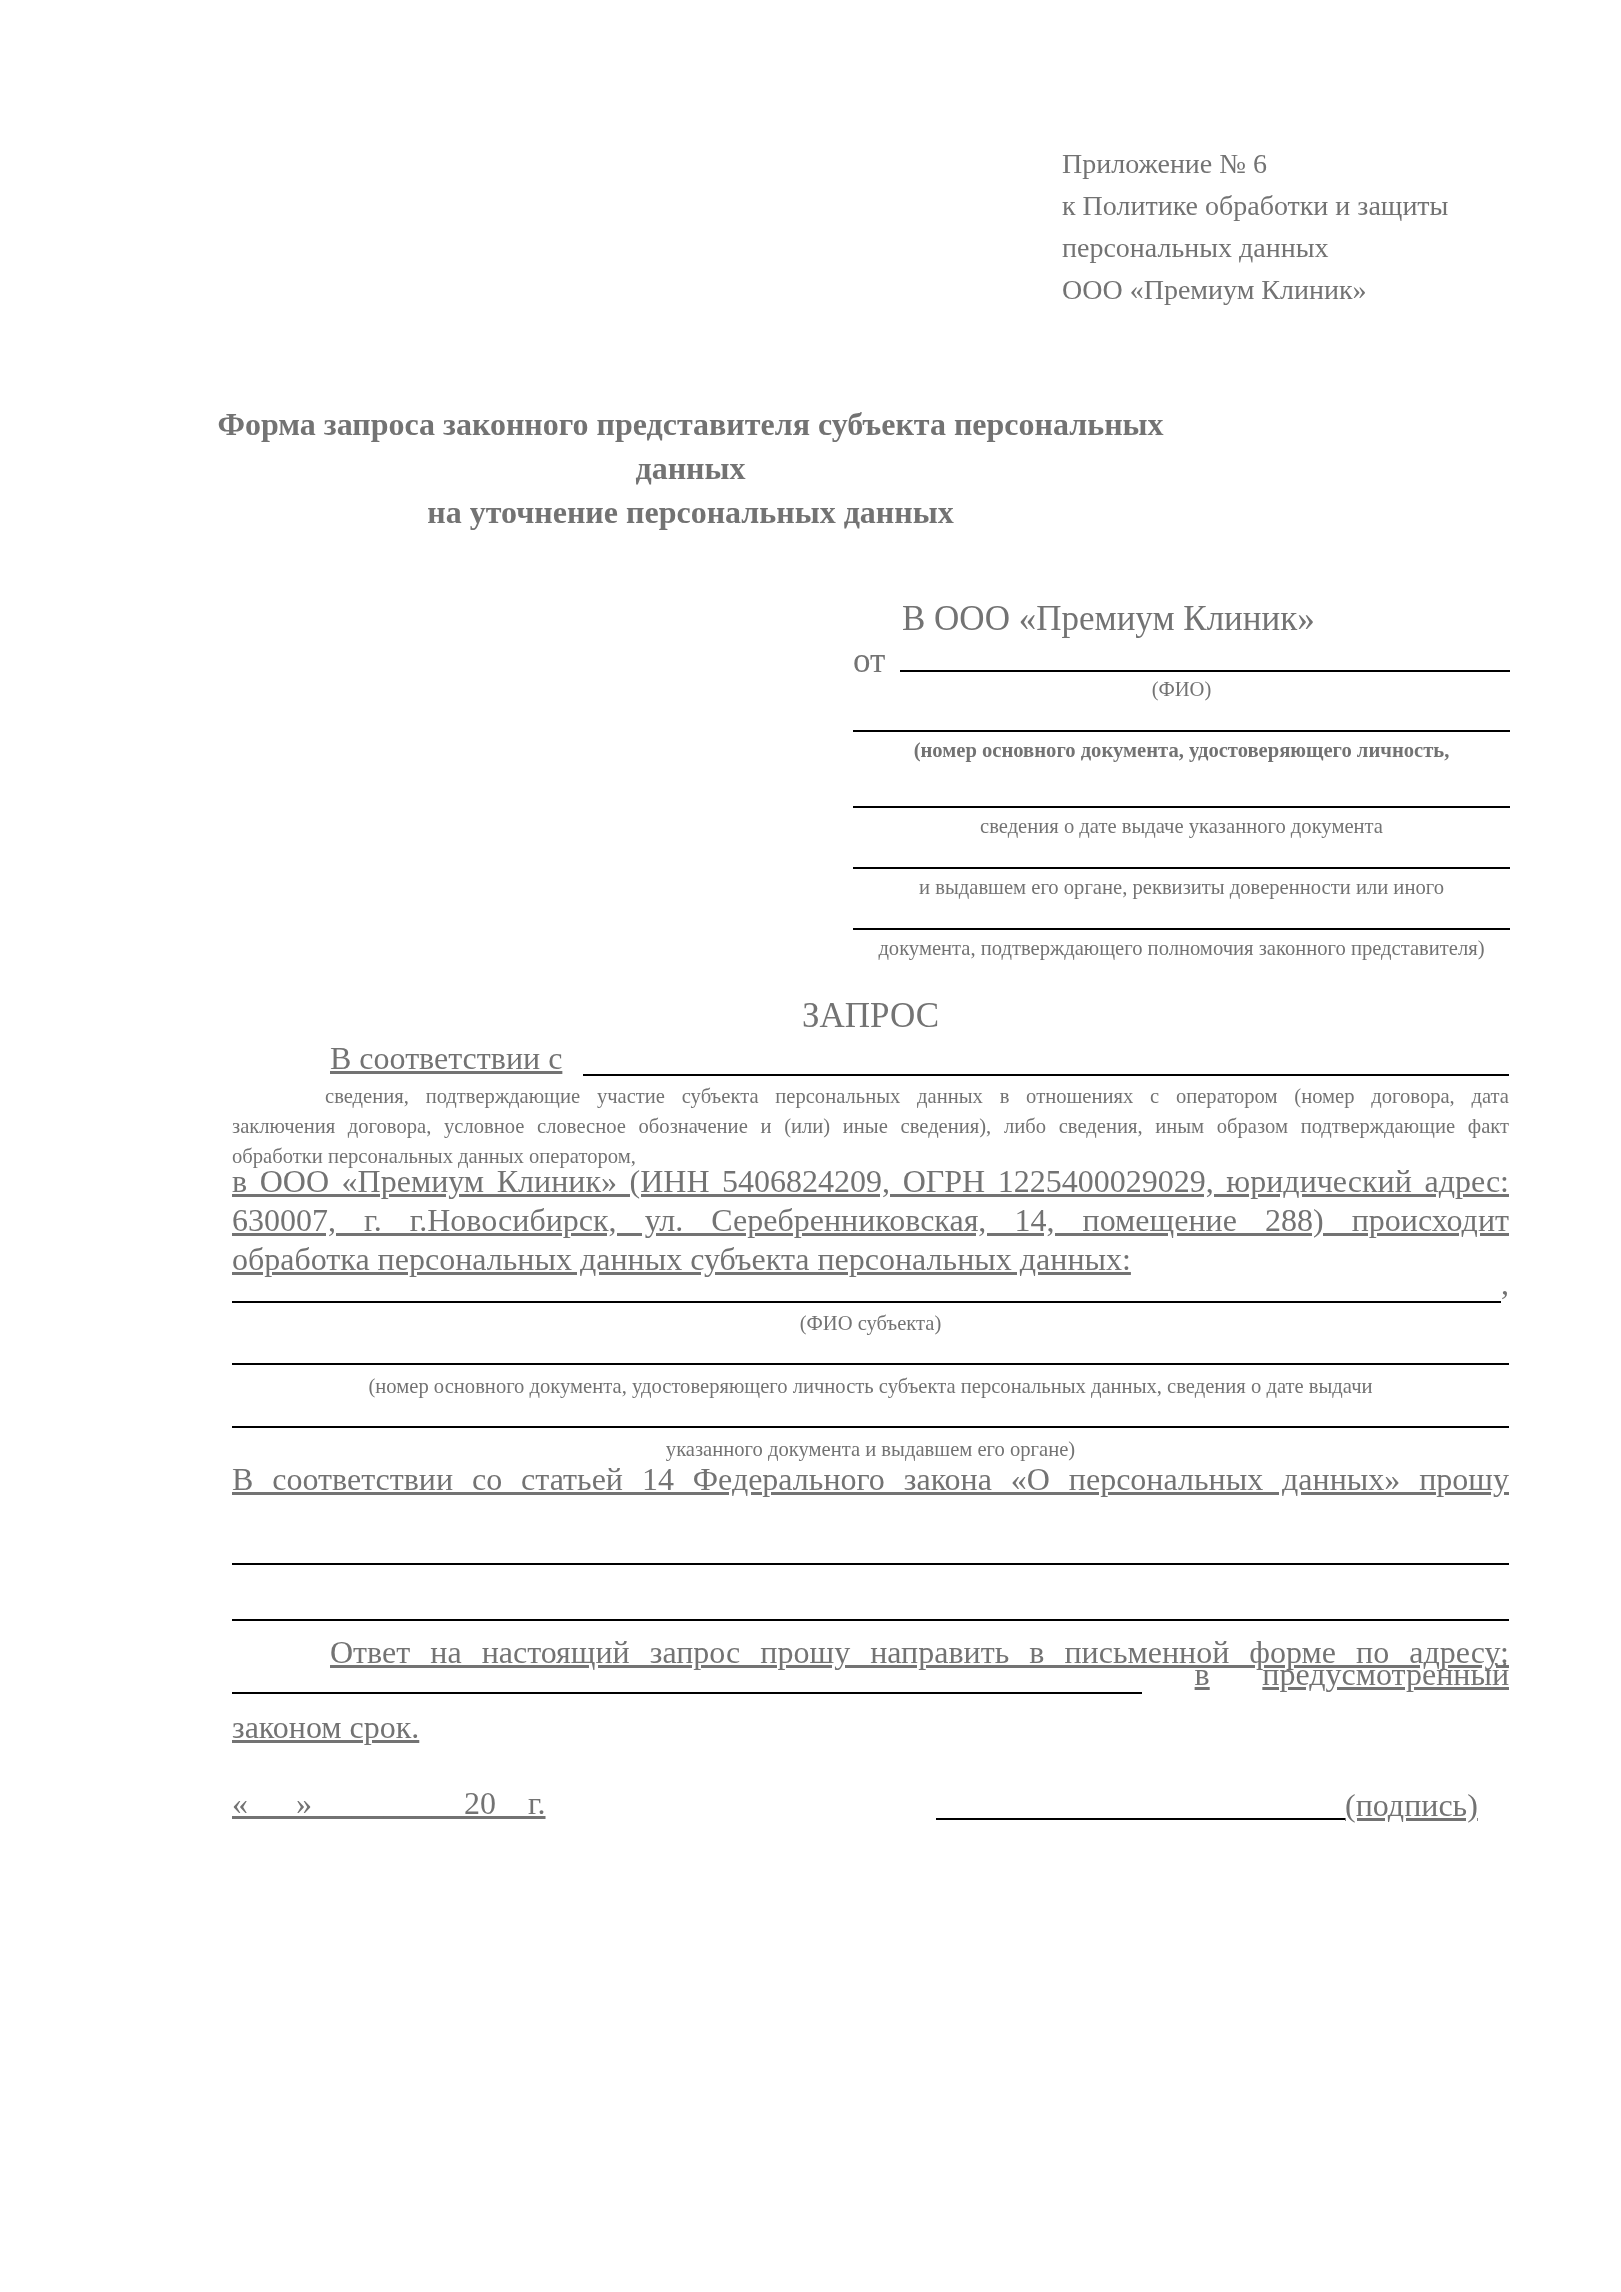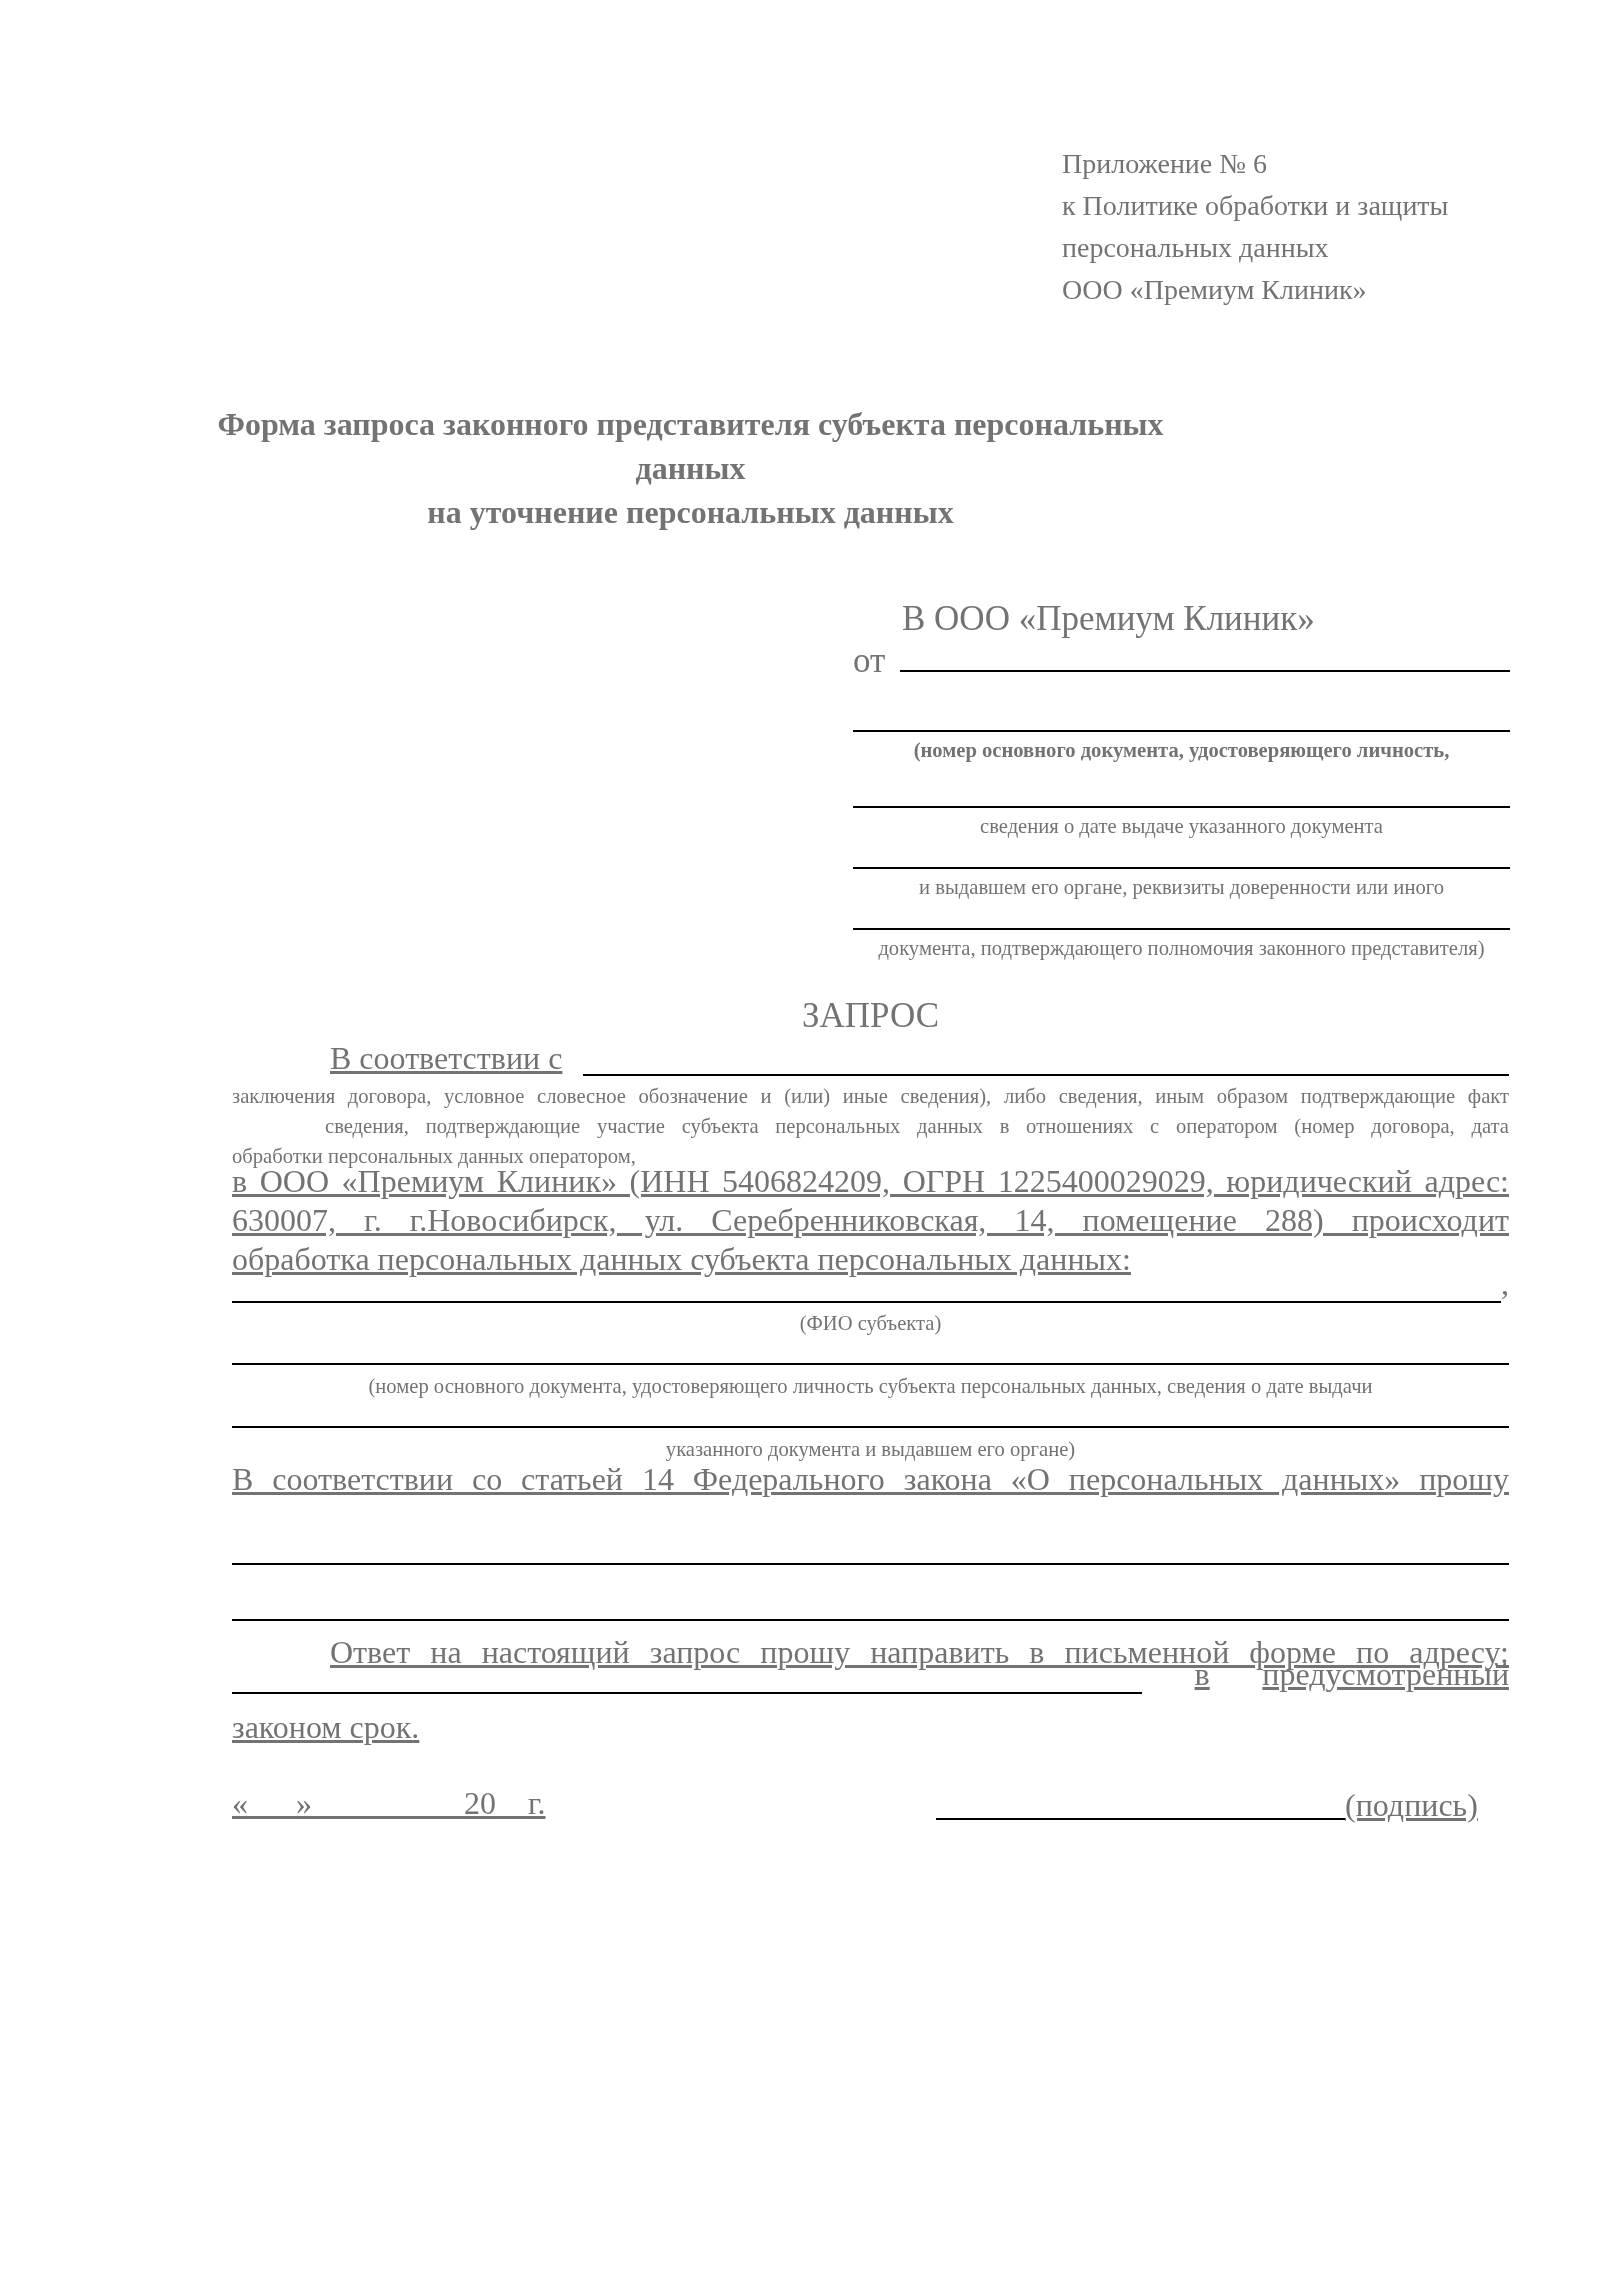--- a/index.html
+++ b/index.html
@@ -37,41 +37,42 @@
   </div>
 
   <div class="abs titlebold" style="left:176px;top:402px;width:1029px;">
     <div>Форма запроса законного представителя субъекта персональных данных</div>
     <div>на уточнение персональных данных</div>
   </div>
 
   <div class="abs addr-text" style="left:902px;top:598px;text-align:right;">В ООО «Премиум Клиник»</div>
   <div class="abs addr-text" style="left:853px;top:640px;">от</div>
   <div class="abs rule" style="left:900px;top:670px;width:610px;"></div>
+  <div class="abs caption" style="left:853px;top:677px;width:657px;">(ФИО)</div>
 
   <div class="abs rule" style="left:853px;top:730px;width:657px;"></div>
   <div class="abs caption" style="left:853px;top:738px;width:657px;font-weight:bold;">(номер основного документа, удостоверяющего личность,</div>
 
   <div class="abs rule" style="left:853px;top:806px;width:657px;"></div>
   <div class="abs caption" style="left:853px;top:814px;width:657px;">сведения о дате выдаче указанного документа</div>
 
   <div class="abs rule" style="left:853px;top:867px;width:657px;"></div>
   <div class="abs caption" style="left:853px;top:875px;width:657px;">и выдавшем его органе, реквизиты доверенности или иного</div>
 
   <div class="abs rule" style="left:853px;top:928px;width:657px;"></div>
   <div class="abs caption" style="left:853px;top:936px;width:657px;">документа, подтверждающего полномочия законного представителя)</div>
 
   <div class="abs heading" style="left:232px;top:996px;width:1277px;">ЗАПРОС</div>
 
   <div class="abs body-text" style="left:330px;top:1039px;">В соответствии с</div>
   <div class="abs rule" style="left:583px;top:1074px;width:926px;"></div>
 
   <div class="abs fine" style="left:232px;top:1081px;width:1277px;">
+    <div class="jl" style="padding-left:93px;">сведения, подтверждающие участие субъекта персональных данных в отношениях с оператором (номер договора, дата</div>
     <div class="jl">заключения договора, условное словесное обозначение и (или) иные сведения), либо сведения, иным образом подтверждающие факт</div>
-    <div class="jl" style="padding-left:93px;">сведения, подтверждающие участие субъекта персональных данных в отношениях с оператором (номер договора, дата</div>
     <div>обработки персональных данных оператором,</div>
   </div>
 
   <div class="abs body-text" style="left:232px;top:1162px;width:1277px;">
     <div class="jl">в ООО «Премиум Клиник» (ИНН 5406824209, ОГРН 1225400029029, юридический адрес:</div>
     <div class="jl">630007, г. г.Новосибирск, ул. Серебренниковская, 14, помещение 288) происходит</div>
     <div>обработка персональных данных субъекта персональных данных:</div>
   </div>
 
   <div class="abs body-text flexline" style="left:232px;top:1274px;width:1277px;height:29px;">

